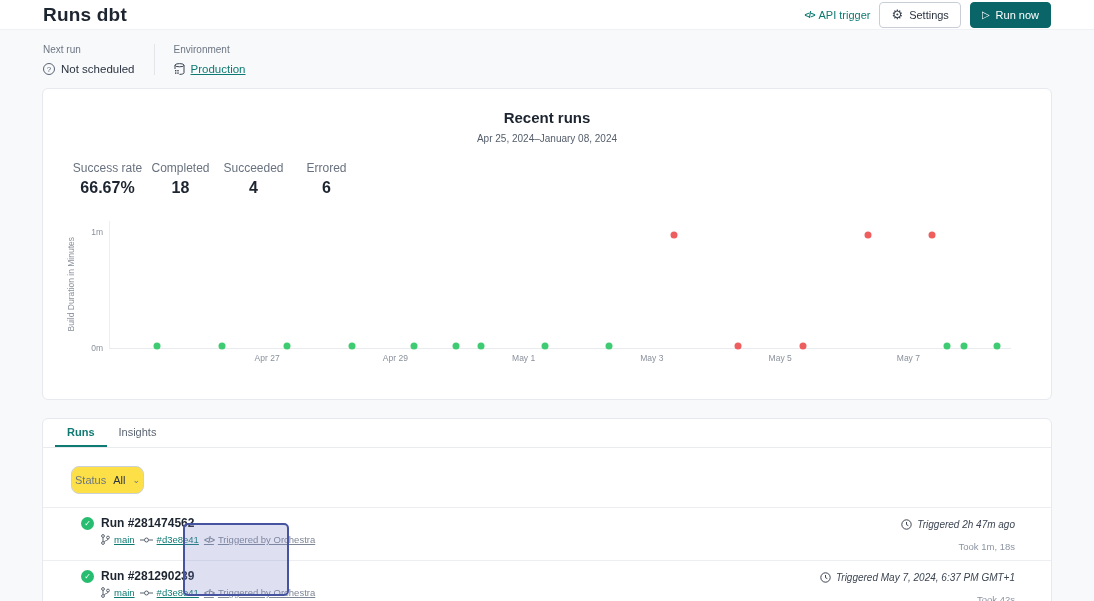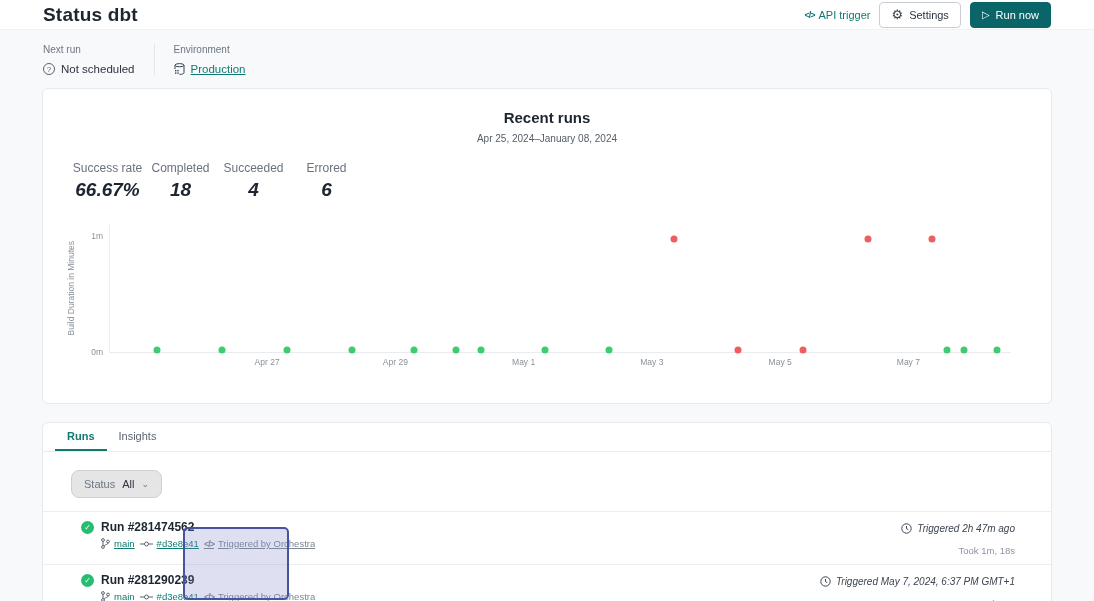--- a/index.html
+++ b/index.html
@@ -41,21 +41,21 @@
   .card {
     margin: 0 42px; background: #ffffff; border: 1px solid #e7e9ee; border-radius: 6px;
   }
   .card-recent { padding: 20px 0 28px; margin-bottom: 18px; text-align: center; }
   .card-pad { padding: 0 28px; }
   .section-title { font-size: 15px; font-weight: bold; color: #1d2530; }
   .date-range { font-size: 10px; color: #545d6a; margin-top: 7px; }
   .stats-row { display: flex; margin-top: 17px; }
   .stat { min-width: 73px; }
   .stat-label { font-size: 12px; color: #69727f; }
-  .stat-value { font-size: 19px; font-weight: bold; margin-top: 4px; color: #1d2530; font-style: italic; }
+  .stat-value { font-size: 16px; font-weight: bold; margin-top: 4px; color: #1d2530; }
   
   .chart { position: relative; height: 152px; margin-top: 22px; }
   .ylabel-wrap {
     position: absolute; left: 22px; top: 0; bottom: 22px; width: 12px;
     display: flex; align-items: center; justify-content: center;
   }
   .ylabel-wrap span {
     writing-mode: vertical-rl; transform: rotate(180deg);
     font-size: 8.5px; color: #8a919c; white-space: nowrap;
   }
@@ -78,22 +78,22 @@
   
   .tabs { display: flex; padding: 0 12px; border-bottom: 1px solid #e9ebef; }
   .tab {
     padding: 0 12px; line-height: 26px; font-size: 11px; color: #5b6472; cursor: pointer;
     border-bottom: 2px solid transparent;
   }
   .tab.active { color: var(--accent, #0e7a72); font-weight: bold; border-bottom-color: var(--accent, #0e7a72); }
   .runs-toolbar { padding: 18px 28px 0; }
   .filter-btn {
     display: inline-flex; align-items: center; gap: 7px;
-    border: 1px solid #ccd1d8; border-radius: 8px; background: #e5e5e5;
-    padding: 7px 12px; font-size: 11px; cursor: pointer;
+    border: 1px solid #ccd1d8; border-radius: 8px; background: #fde047;
+    padding: 7px 3px; font-size: 11px; cursor: pointer;
   }
   .filter-label { color: #6d7683; }
   .filter-value { color: #2b3440; }
   .chev { font-size: 9px; color: #6d7683; line-height: 4px; }
   .runs-list { margin-top: 13px; position: relative; }
   .run-row {
     border-top: 1px solid #eceef2;
     padding: 8px 36px 8px 38px; display: flex; justify-content: space-between;
   }
   .run-title-row { display: flex; align-items: center; gap: 7px; }
@@ -114,21 +114,21 @@
     background: rgba(122, 133, 201, 0.25);
     border: 2px solid var(--overlay-border, #4553a0); border-radius: 5px;
     pointer-events: none;
   }
   svg { display: block; }
 </style>
 </head>
 <body>
 
 <div class="topbar">
-  <div class="page-title">Status dbt</div>
+  <div class="page-title">Runs dbt</div>
   <div class="topbar-actions">
     <a class="link-teal">
       <span class="code-glyph">&lt;/&gt;</span>
       <span>API trigger</span>
     </a>
     <button class="btn btn-secondary">
       <span class="gear">⚙</span>
       <span>Settings</span>
     </button>
     <button class="btn btn-primary">

